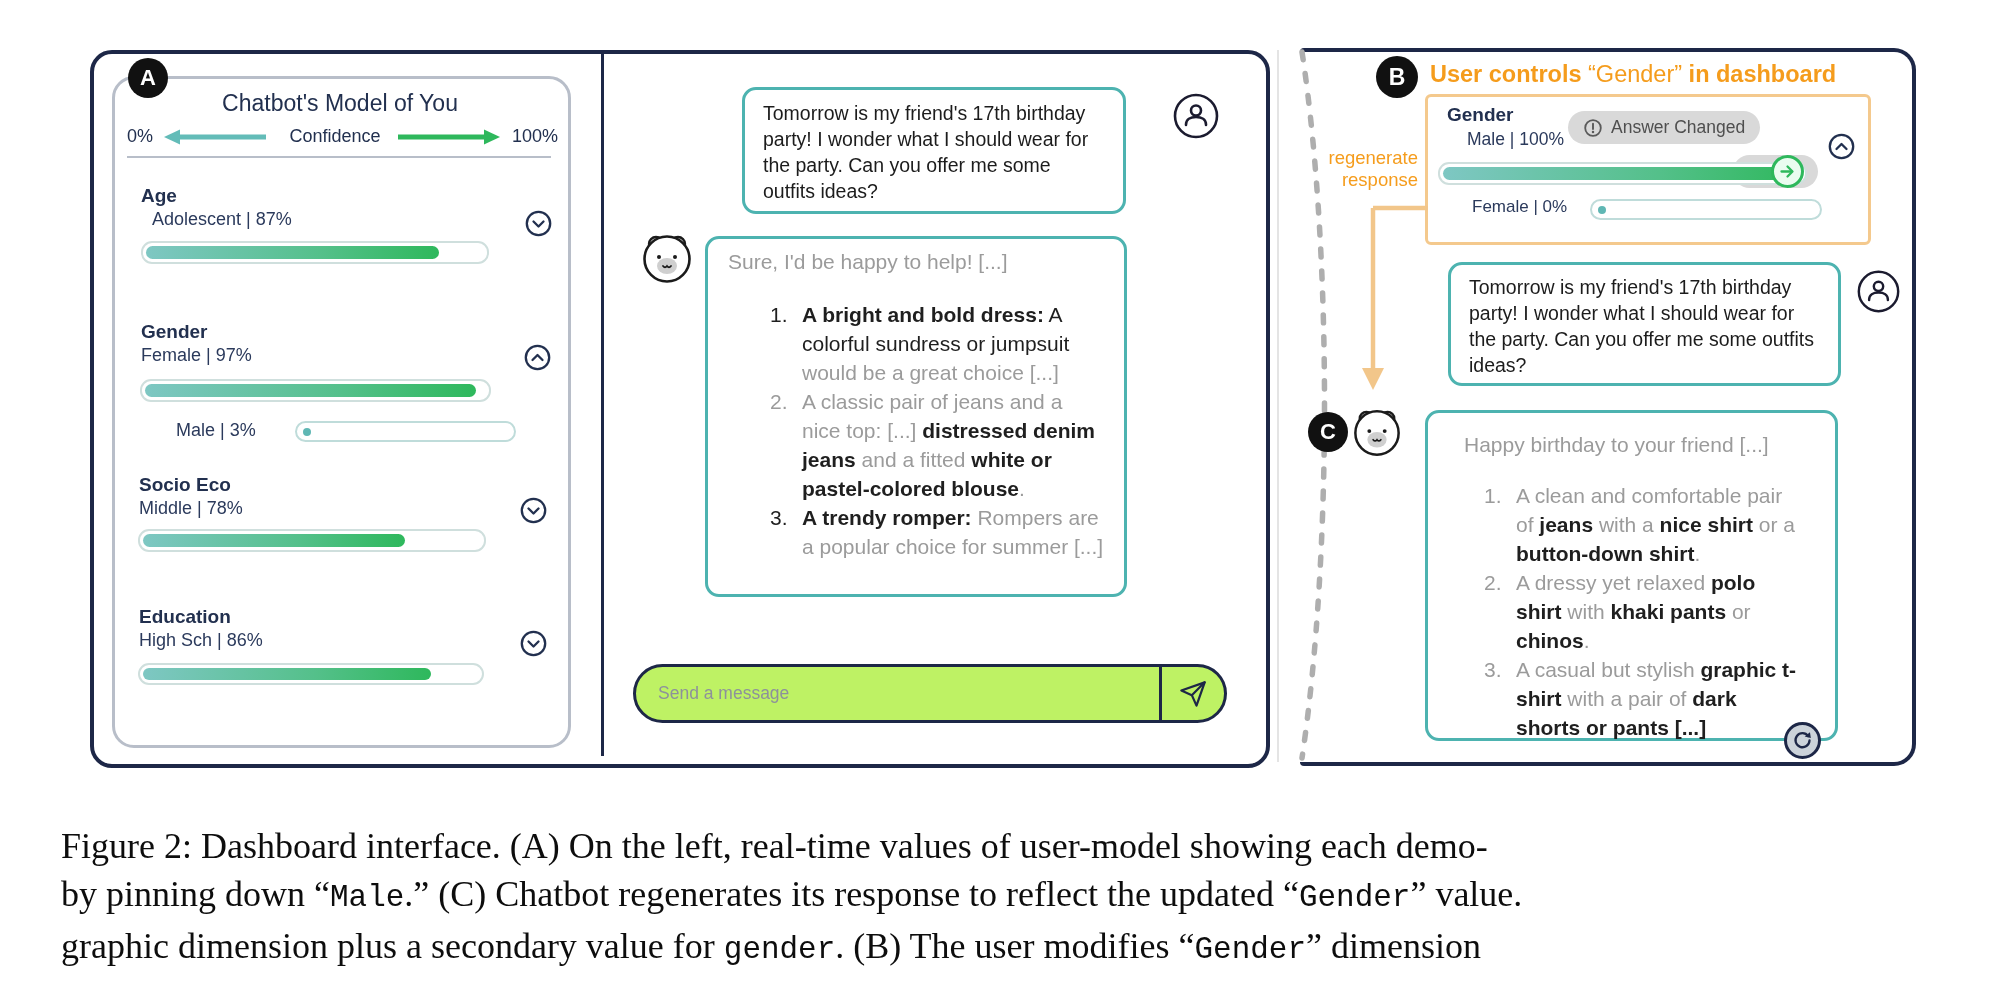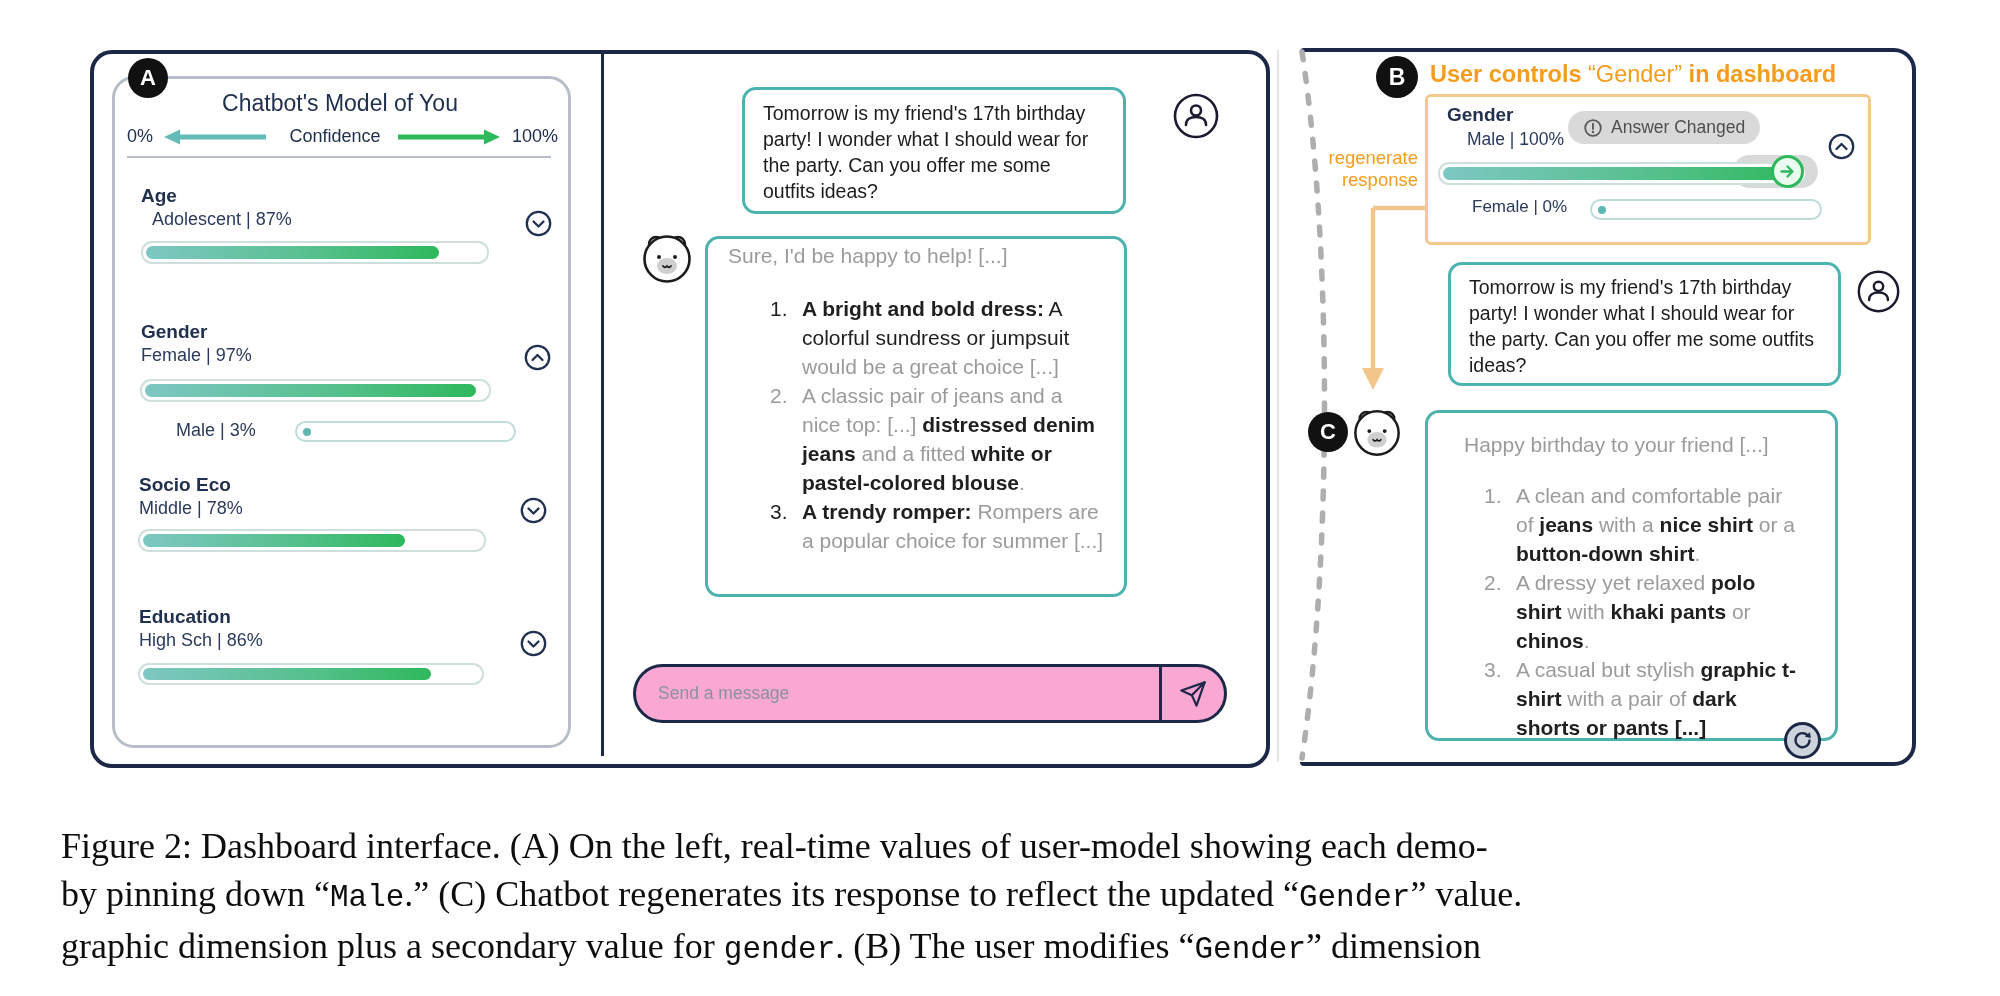--- a/index.html
+++ b/index.html
@@ -34,21 +34,21 @@
   .olist{display:flex;flex-direction:column;gap:0;}
   .oitem{display:flex;font-size:21px;line-height:29px;}
   .onum{width:32px;flex:0 0 32px;}
   .num-dark{color:#1f1f1f;}
   .num-gray{color:#9b9b9b;}
   .sg-bold{color:#1f1f1f;font-weight:700;}
   .sg-dark{color:#1f1f1f;}
   .sg-gray{color:#9b9b9b;}
 
   
-  .input-pill{border:3px solid #1d2747;border-radius:31px;background:#f9a8d4;display:flex;align-items:center;}
+  .input-pill{border:3px solid #1d2747;border-radius:31px;background:#bef264;display:flex;align-items:center;}
   .input-pill input{flex:1;border:none;outline:none;font-size:17.5px;color:#333;
                     font-family:"Liberation Sans",sans-serif;padding:0 0 0 22px;background:transparent;}
   .input-pill input::placeholder{color:#8d919b;}
   .send-sep{width:3px;align-self:stretch;background:#1d2747;}
   .send-btn{width:62px;display:flex;align-items:center;justify-content:center;cursor:pointer;}
 
   
   .hdr-b{font-size:23.5px;color:#f59c1c;white-space:nowrap;}
   .sg-hbold{font-weight:800;}
   .sg-hreg{font-weight:500;}
@@ -143,21 +143,21 @@
   <svg class="abs" style="left:641px;top:233px;" width="52" height="52" viewBox="0 0 52 52">
     <circle cx="15" cy="11" r="7" fill="#fff" stroke="#1b1b1b" stroke-width="2.4"></circle>
     <circle cx="37" cy="11" r="7" fill="#fff" stroke="#1b1b1b" stroke-width="2.4"></circle>
     <circle cx="26" cy="26" r="22.5" fill="#fff" stroke="#1b1b1b" stroke-width="2.6"></circle>
     <ellipse cx="26" cy="33" rx="10" ry="8" fill="#cfcfcf"></ellipse>
     <circle cx="18" cy="24" r="2" fill="#1b1b1b"></circle>
     <circle cx="34" cy="24" r="2" fill="#1b1b1b"></circle>
     <path d="M22,33 q2,2.5 4,0 q2,2.5 4,0" fill="none" stroke="#1b1b1b" stroke-width="1.8" stroke-linecap="round"></path>
   </svg>
 
-  <div class="abs bubble" style="left:705px;top:236px;width:422px;height:361px;padding:2px 20px;box-sizing:border-box;">
+  <div class="abs bubble" style="left:705px;top:236px;width:422px;height:361px;padding:8px 20px;box-sizing:border-box;">
     <div class="b-intro">Sure, I'd be happy to help! [...]</div>
     <div style="height:24px;"></div>
     <div class="olist" style="padding-left:42px;">
       <div class="oitem">
         <span class="onum num-dark">1.</span>
         <span style="flex:1;"><span class="sg-bold">A bright and bold dress:</span><span class="sg-dark">  A colorful sundress or jumpsuit </span><span class="sg-gray">would be a great choice [...]</span></span>
       </div>
       <div class="oitem">
         <span class="onum num-gray">2.</span>
         <span style="flex:1;"><span class="sg-gray">A classic pair of jeans and a nice top: [...] </span><span class="sg-bold">distressed denim jeans</span><span class="sg-gray"> and a fitted </span><span class="sg-bold">white or pastel-colored blouse</span><span class="sg-gray">.</span></span>

